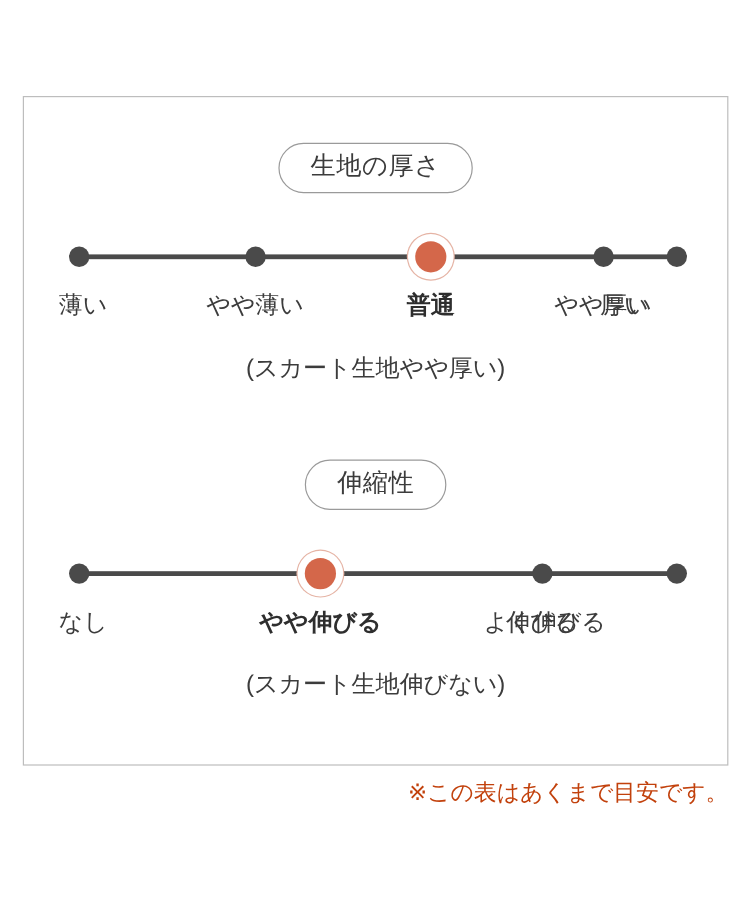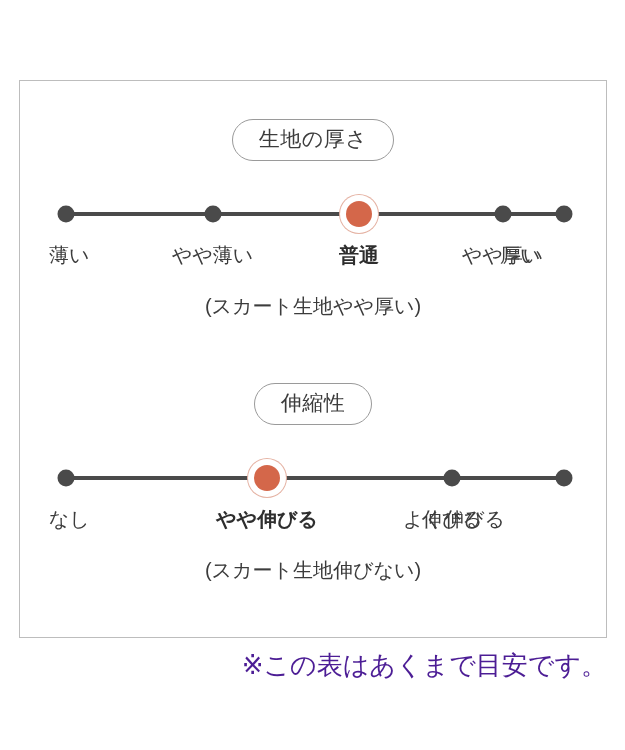--- a/index.html
+++ b/index.html
@@ -113,22 +113,22 @@
     text-align: center;
     font-size: 20px;
     color: #3c3c3c;
   }
 
   
   #footnote {
     position: absolute;
     right: 18px;
     top: 648px;
-    font-size: 26px;
-    color: #4c1d95;
+    font-size: 19px;
+    color: #c2410c;
     white-space: nowrap;
   }
 </style>
 </head>
 <body>
 
 <div id="spec-card">
 
   <div class="section" id="section-thickness">
     <div class="pill-wrap">

